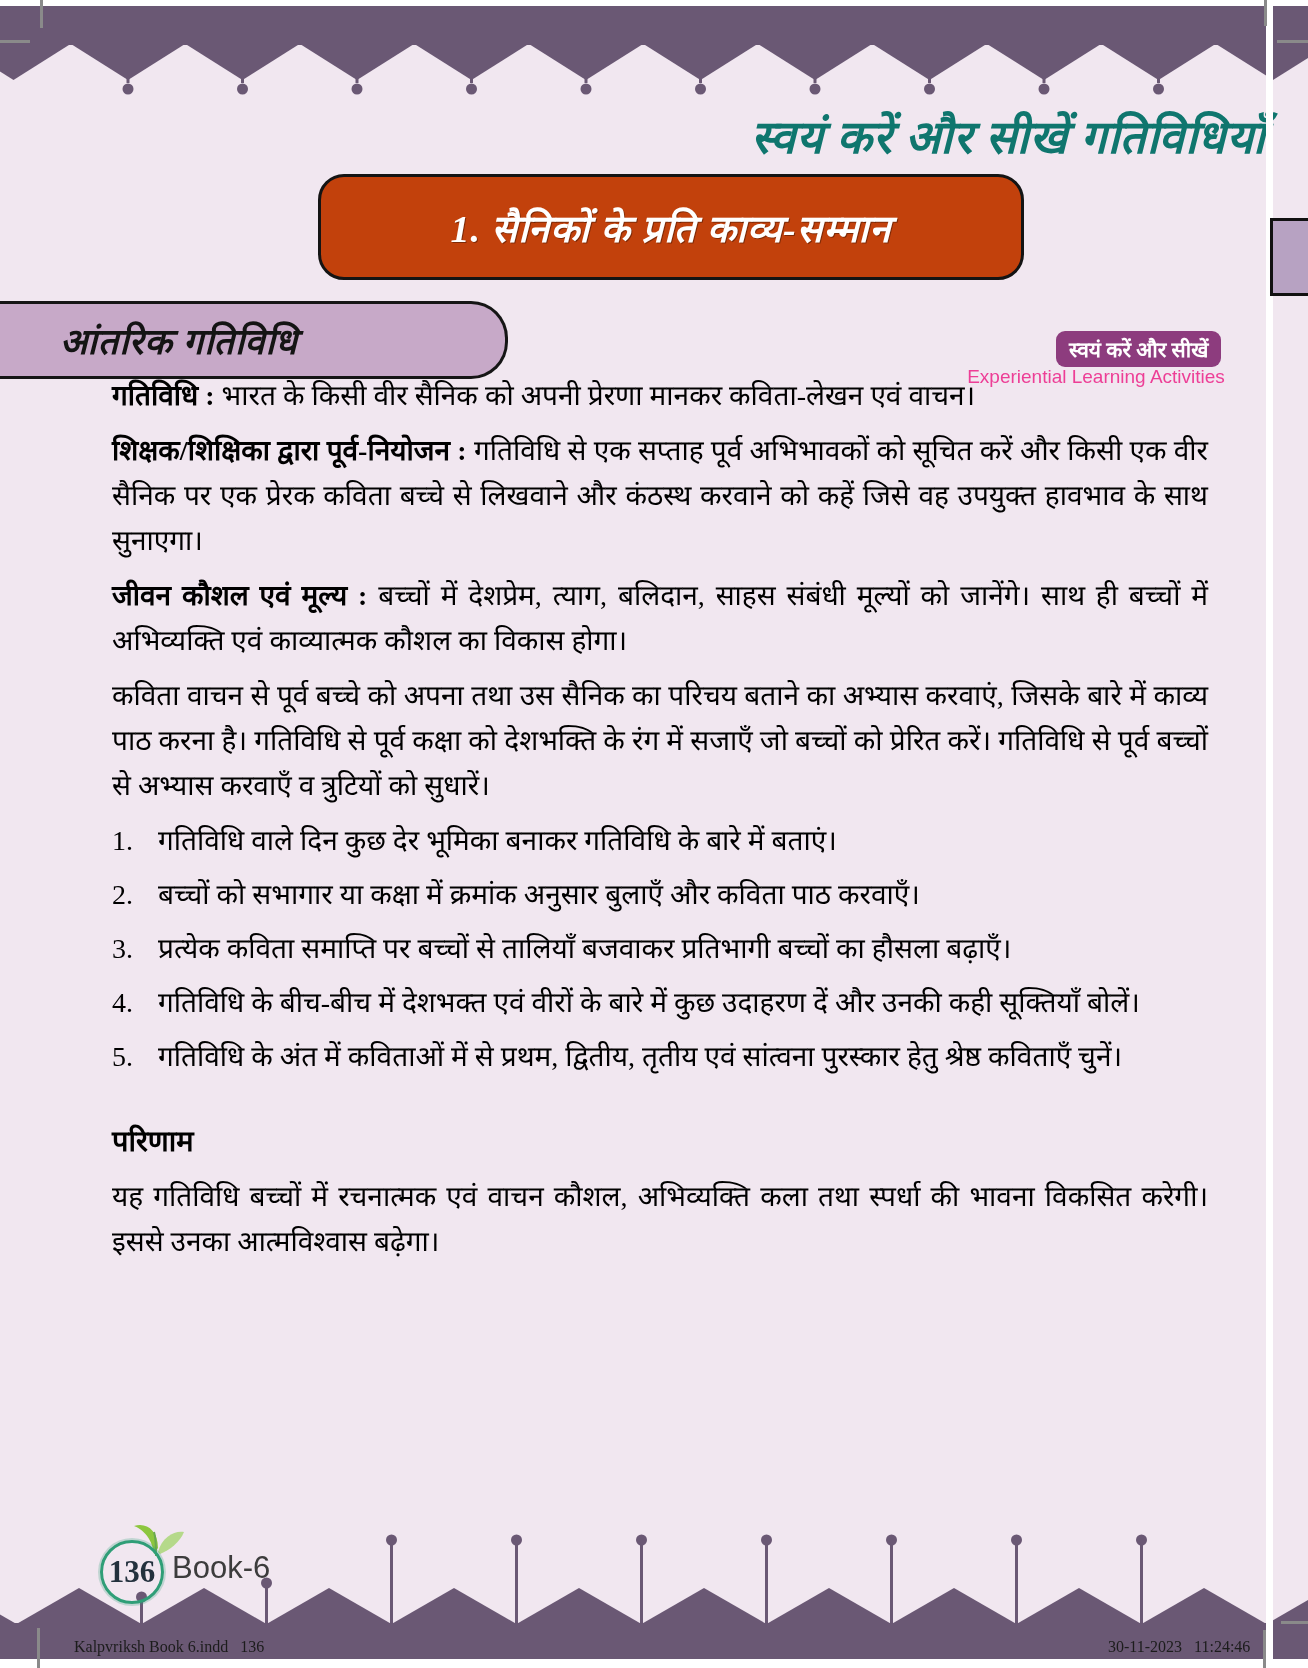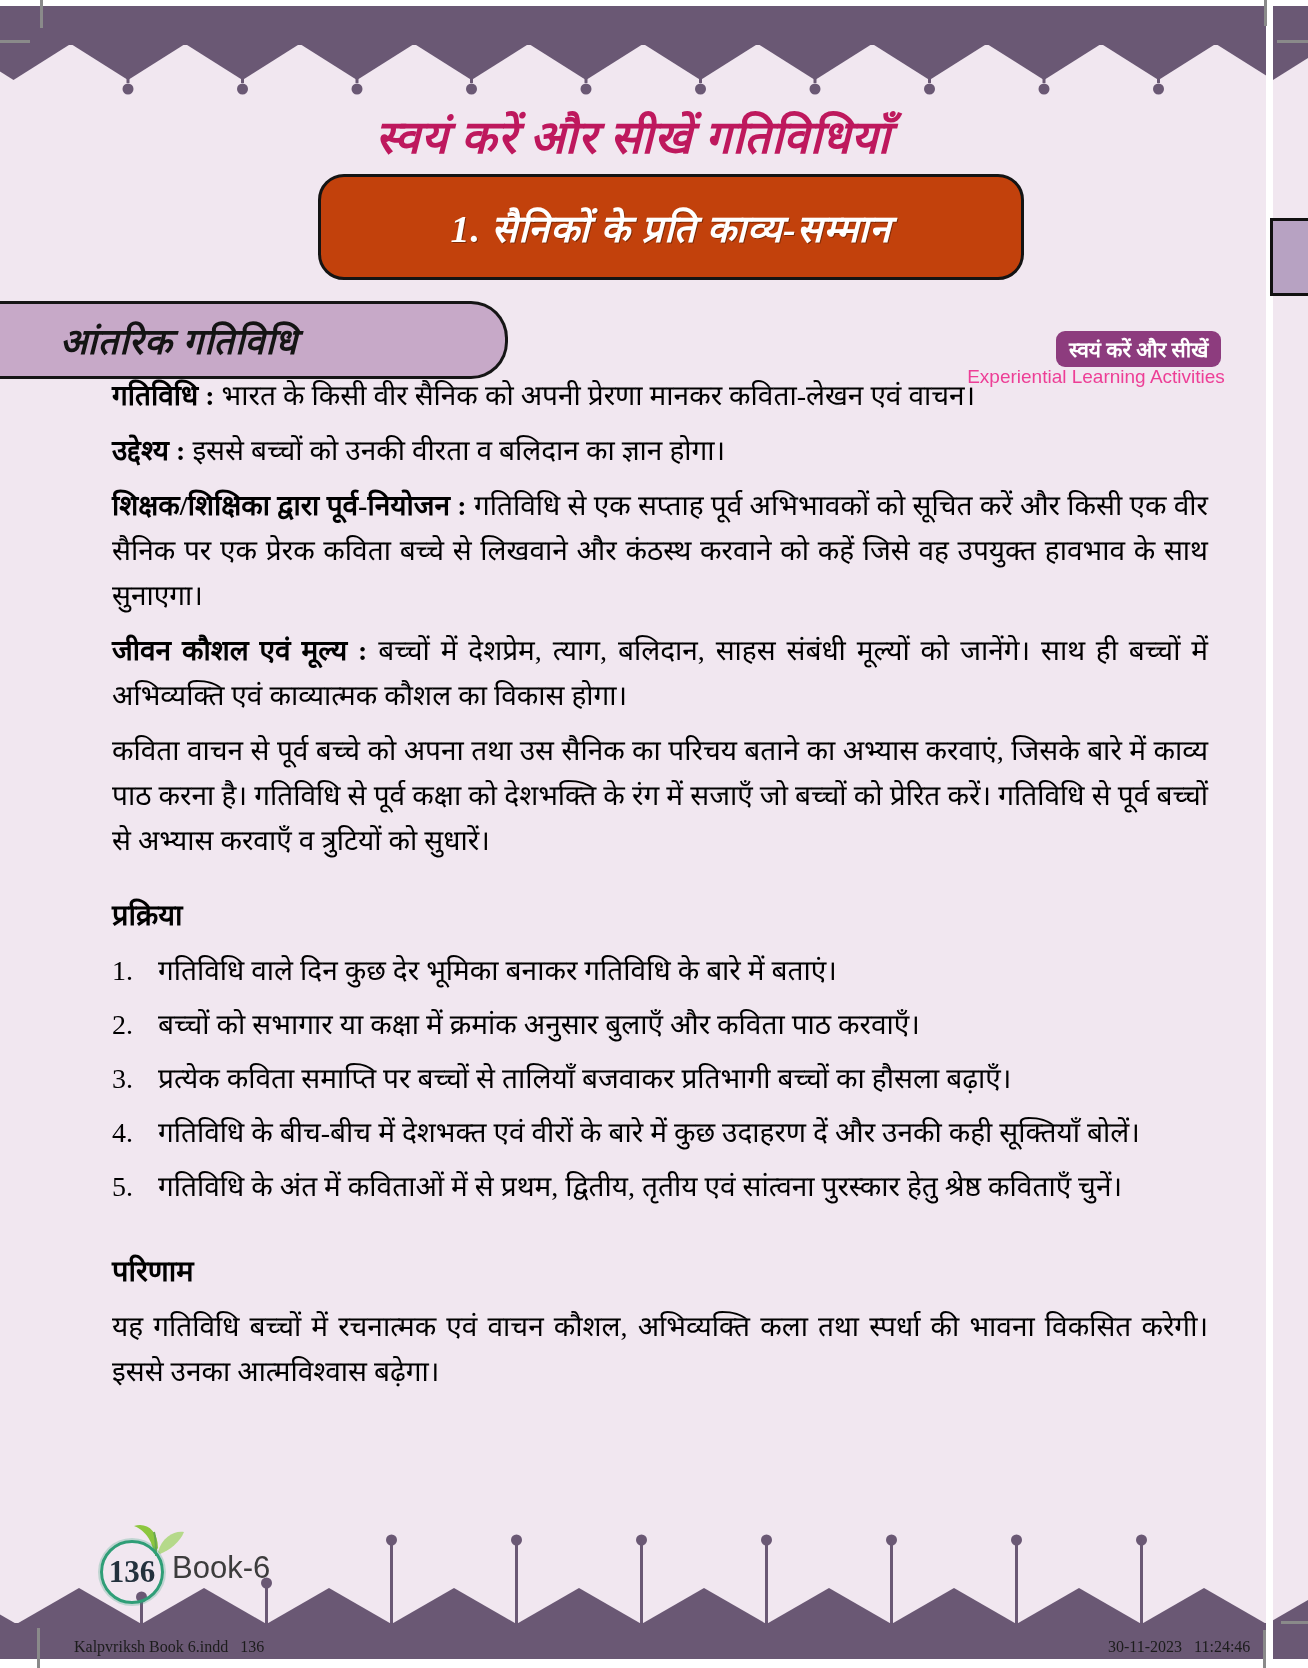--- a/index.html
+++ b/index.html
@@ -4,22 +4,22 @@
 <style>
   html,body{margin:0;padding:0;}
   body{font-family:"Liberation Serif","DejaVu Serif",serif;}
   .page{position:relative;width:1308px;height:1668px;background:#ffffff;overflow:hidden;}
   .ink{position:absolute;left:0;top:6px;width:1308px;height:1653px;background:#f1e7f0;}
   svg.bunting{position:absolute;left:0;display:block;}
   .bunt-fill{fill:#6a5874;}
   .pin{stroke:#6a5874;stroke-width:3;}
   .pin-dot{fill:#6a5874;}
 
-  .main-title{position:absolute;left:0;top:104px;width:1266px;text-align:center;
-    font-size:46px;font-weight:bold;font-style:italic;color:#be185d;letter-spacing:1px;}
+  .main-title{position:absolute;left:0;top:104px;width:1266px;text-align:right;
+    font-size:46px;font-weight:bold;font-style:italic;color:#0f766e;letter-spacing:1px;}
 
   .banner{position:absolute;left:318px;top:174px;width:700px;height:100px;
     background:#c2410c;border:3px solid #141414;border-radius:26px;
     display:flex;align-items:center;justify-content:center;}
   .banner span{font-size:38px;font-weight:bold;font-style:italic;color:#ffffff;
     text-shadow:1px 1px 0 rgba(0,0,0,.35);letter-spacing:1px;}
 
   .section-box{position:absolute;left:0;top:301px;width:505px;height:72px;
     background:#c7a9c8;border:3px solid #151515;border-left:none;
     border-radius:0 37px 37px 0;display:flex;align-items:center;}
@@ -158,26 +158,24 @@
 
   <div class="section-box">
     <span>आंतरिक गतिविधि</span>
   </div>
 
   <div class="hindi-badge">स्वयं करें और सीखें</div>
   <div class="eng-caption">Experiential Learning Activities</div>
 
   <div class="body-copy">
     <p><span class="lead">गतिविधि : </span><span>भारत के किसी वीर सैनिक को अपनी प्रेरणा मानकर कविता-लेखन एवं वाचन।</span></p>
-    <p><span class="lead">उद्देश्य : </span><span>इससे बच्चों को उनकी वीरता व बलिदान का ज्ञान होगा।</span></p>
     <p><span class="lead">शिक्षक/शिक्षिका द्वारा पूर्व-नियोजन : </span><span>गतिविधि से एक सप्ताह पूर्व अभिभावकों को सूचित करें और किसी एक वीर सैनिक पर एक प्रेरक कविता बच्चे से लिखवाने और कंठस्थ करवाने को कहें जिसे वह उपयुक्त हावभाव के साथ सुनाएगा।</span></p>
     <p><span class="lead">जीवन कौशल एवं मूल्य : </span><span>बच्चों में देशप्रेम, त्याग, बलिदान, साहस संबंधी मूल्यों को जानेंगे। साथ ही बच्चों में अभिव्यक्ति एवं काव्यात्मक कौशल का विकास होगा।</span></p>
     <p><span class="lead"></span><span>कविता वाचन से पूर्व बच्चे को अपना तथा उस सैनिक का परिचय बताने का अभ्यास करवाएं, जिसके बारे में काव्य पाठ करना है। गतिविधि से पूर्व कक्षा को देशभक्ति के रंग में सजाएँ जो बच्चों को प्रेरित करें। गतिविधि से पूर्व बच्चों से अभ्यास करवाएँ व त्रुटियों को सुधारें।</span></p>
 
-    <div class="flow-head">प्रक्रिया</div>
 
     <div class="step">
       <span class="step-num">1.</span>
       <span class="step-text">गतिविधि वाले दिन कुछ देर भूमिका बनाकर गतिविधि के बारे में बताएं।</span>
     </div>
     <div class="step">
       <span class="step-num">2.</span>
       <span class="step-text">बच्चों को सभागार या कक्षा में क्रमांक अनुसार बुलाएँ और कविता पाठ करवाएँ।</span>
     </div>
     <div class="step">

